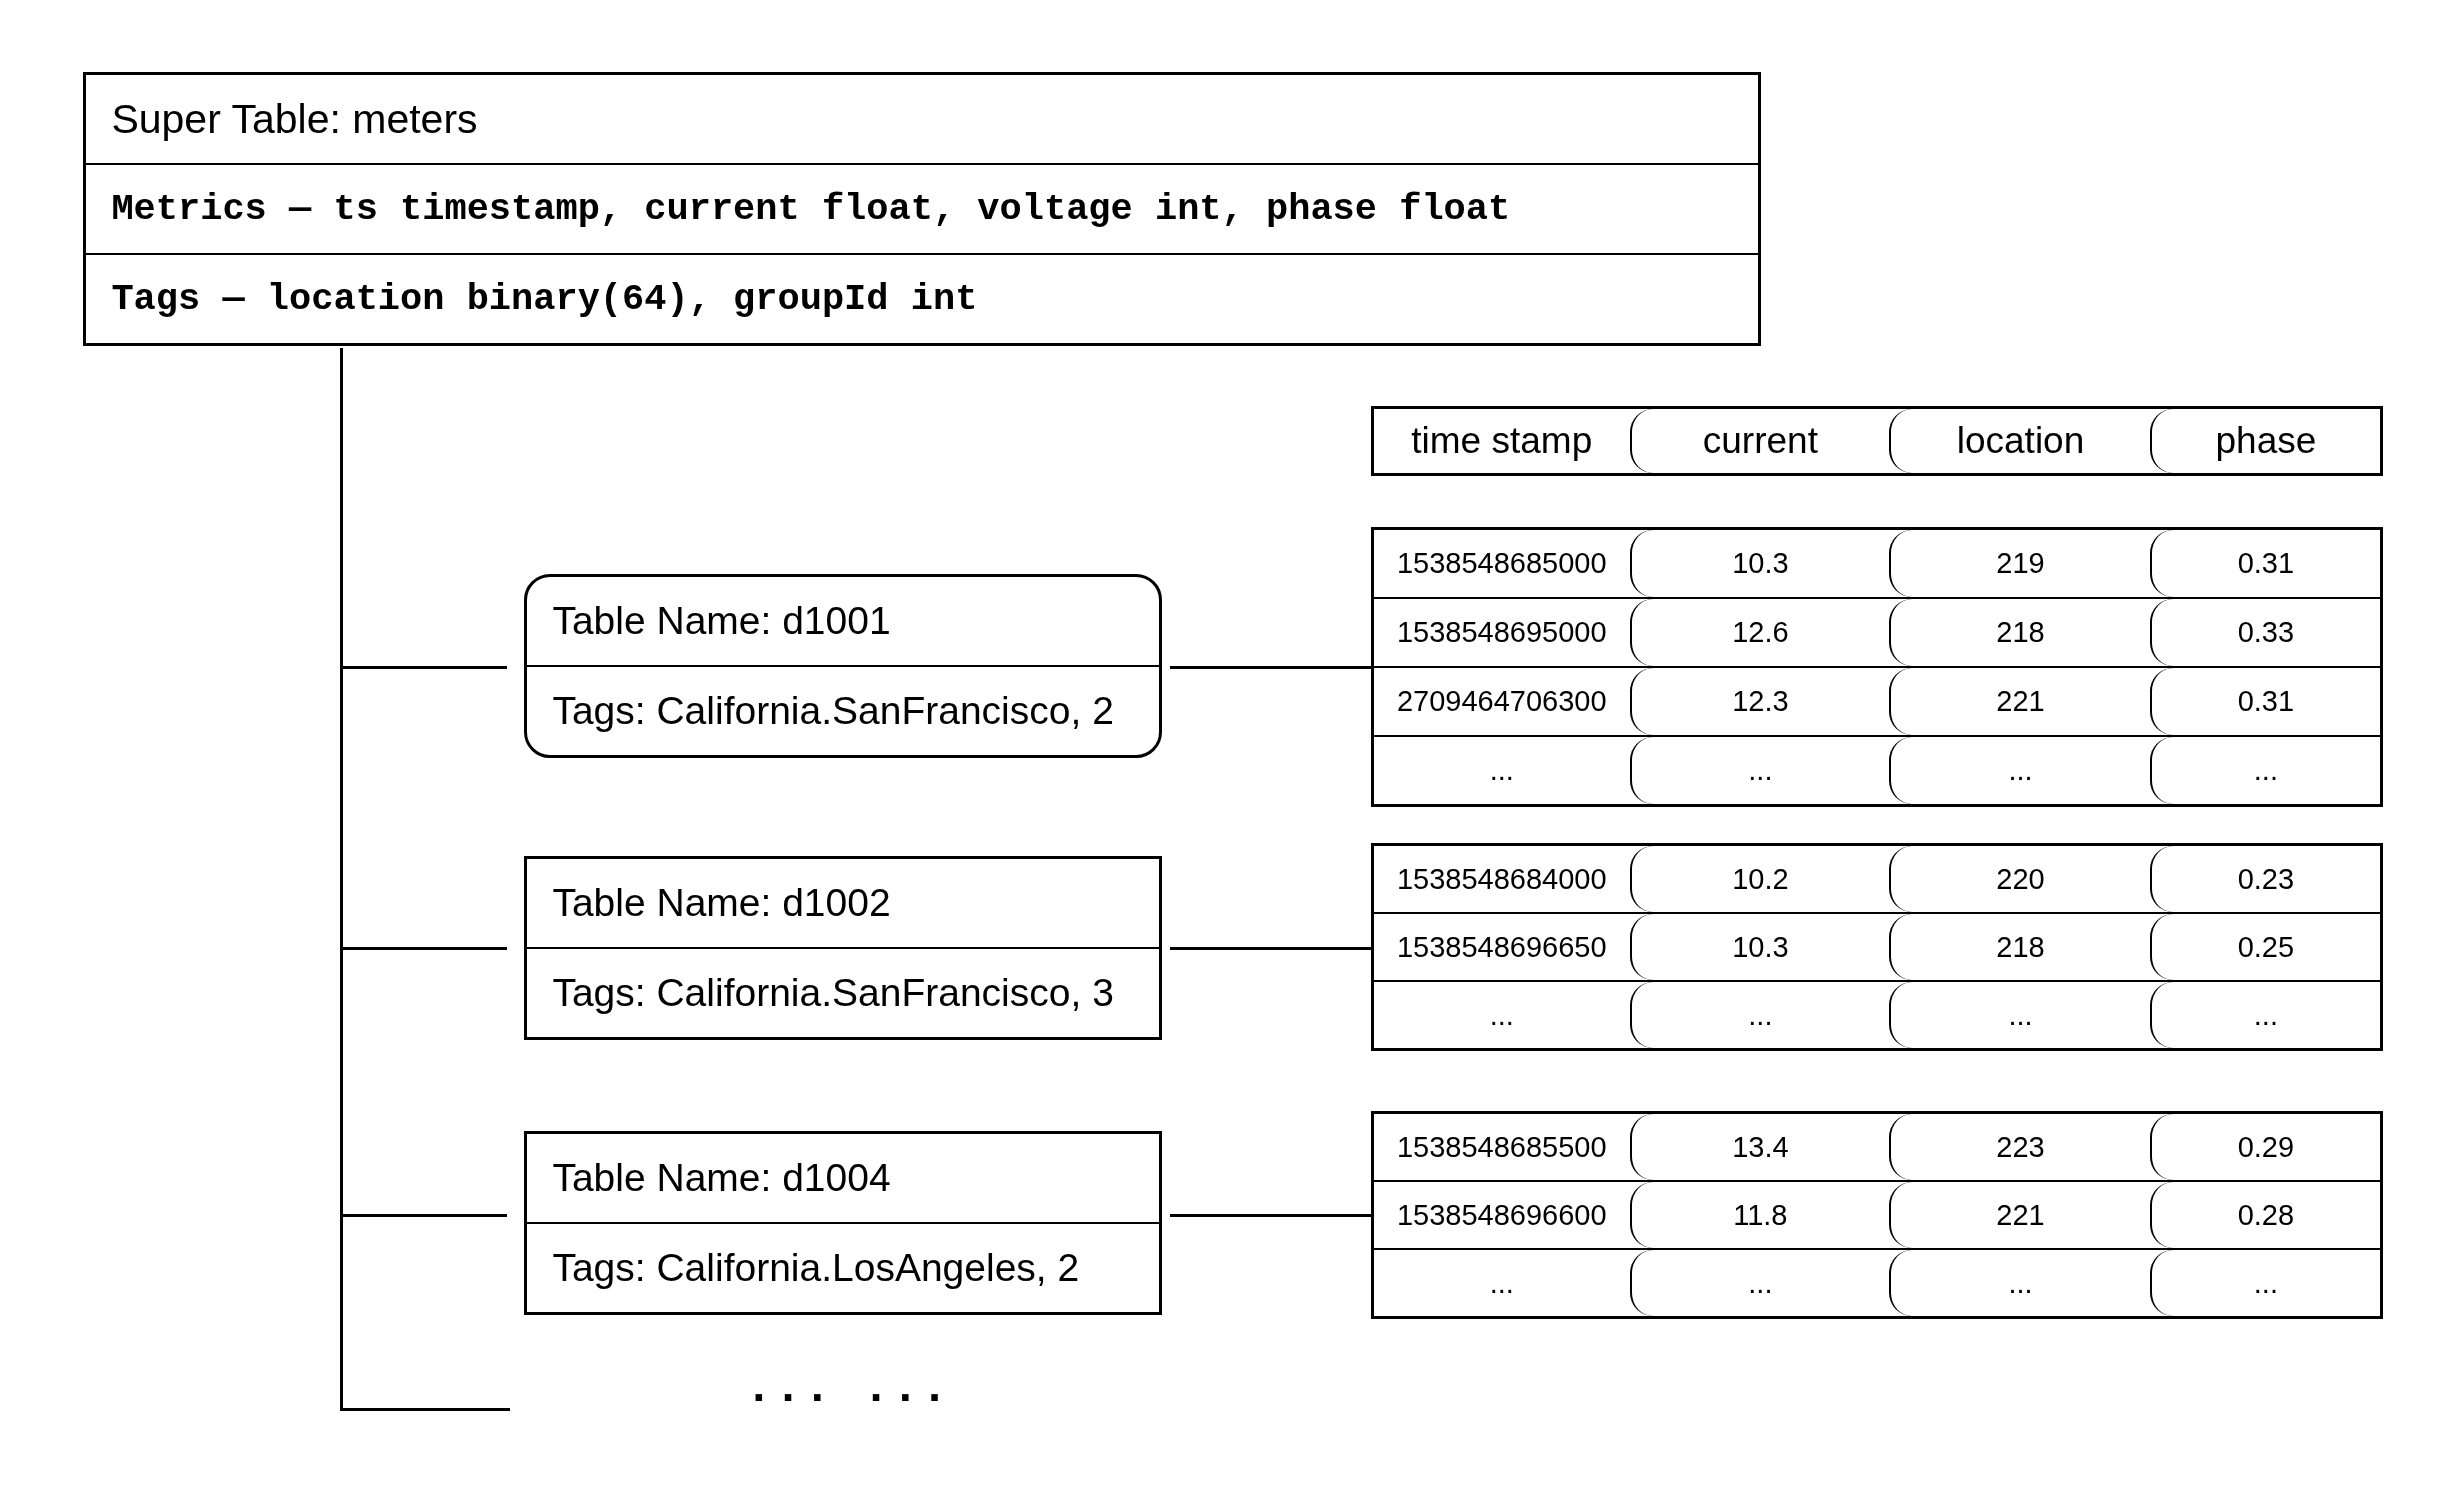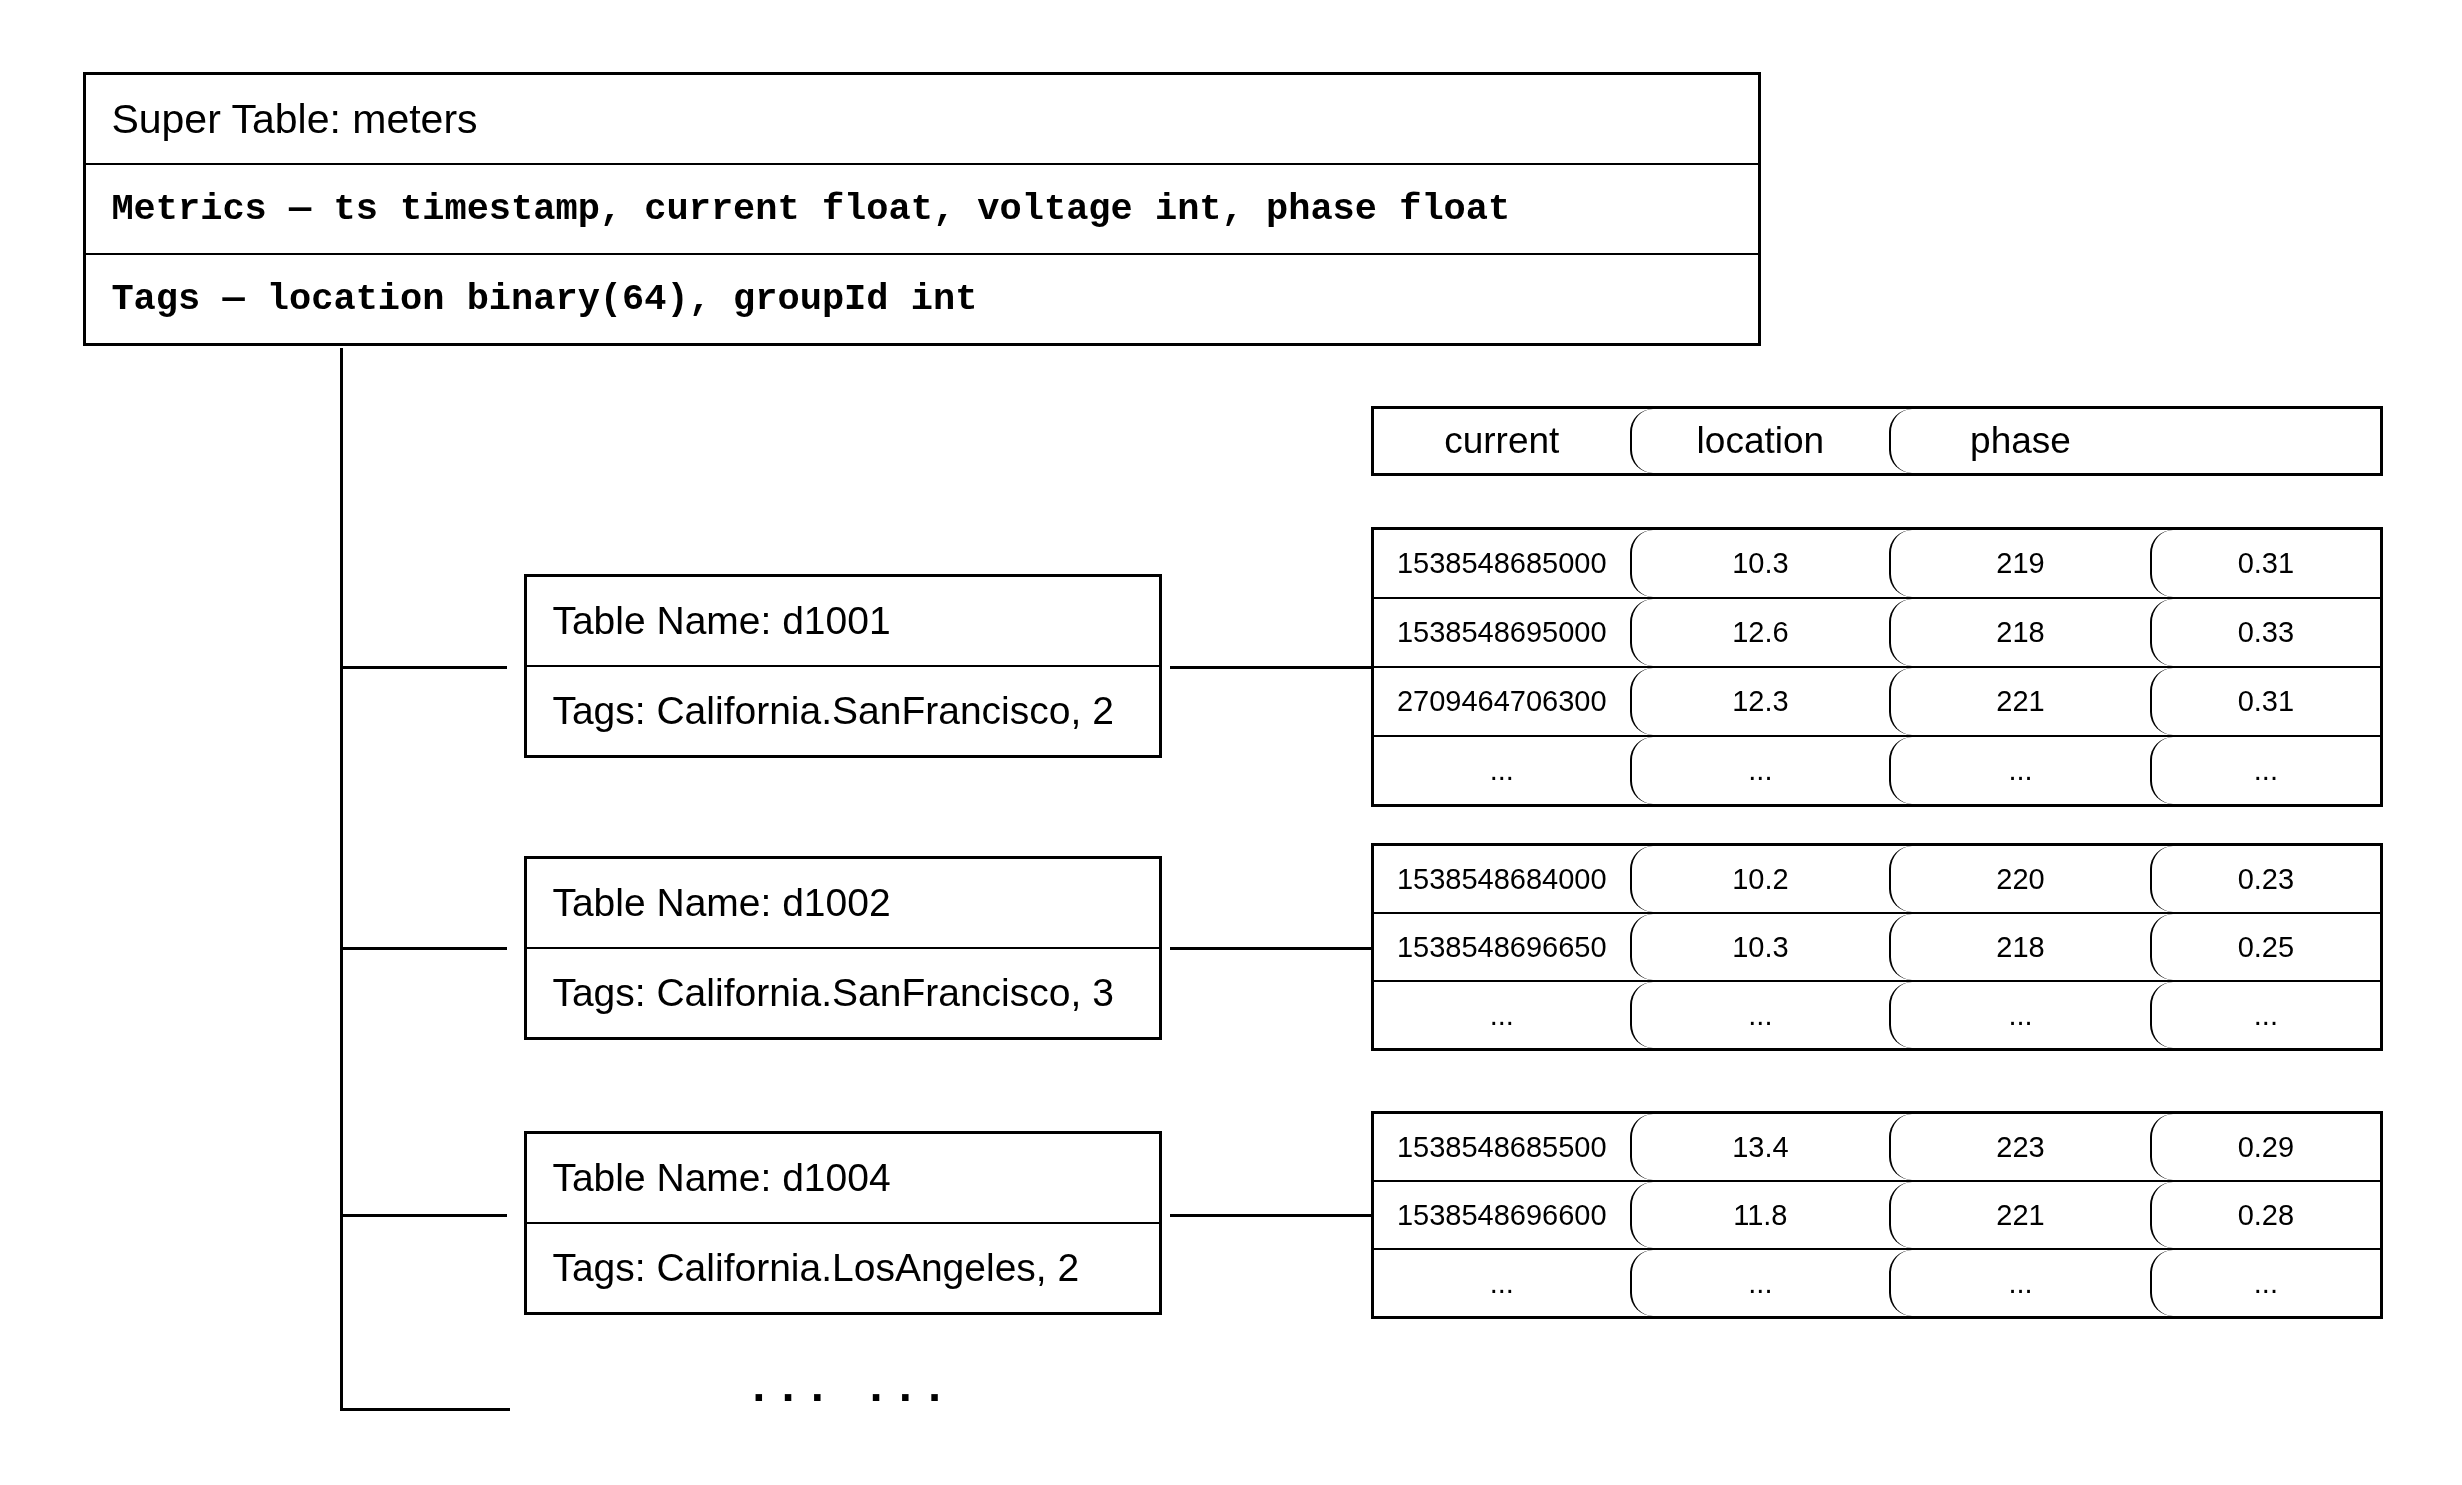--- a/index.html
+++ b/index.html
@@ -135,35 +135,36 @@
   <div class="line" style="left:340px; top:1408px; width:170px; height:2.5px;"></div>
 
   <div class="line" style="left:340px; top:666px; width:167px; height:2.5px;"></div>
   <div class="line" style="left:340px; top:947px; width:167px; height:2.5px;"></div>
   <div class="line" style="left:340px; top:1214px; width:167px; height:2.5px;"></div>
 
   <div class="line" style="left:1170px; top:666px; width:201px; height:2.5px;"></div>
   <div class="line" style="left:1170px; top:947px; width:201px; height:2.5px;"></div>
   <div class="line" style="left:1170px; top:1214px; width:201px; height:2.5px;"></div>
 
-  <div class="child-box" style="top:574px;">
+  <div class="child-box" style="top:574px;border-radius:26px;">
     <div class="child-row">Table Name: d1001</div>
     <div class="child-row">Tags: California.SanFrancisco, 2</div>
   </div>
   <div class="child-box" style="top:856px;">
     <div class="child-row">Table Name: d1002</div>
     <div class="child-row">Tags: California.SanFrancisco, 3</div>
   </div>
   <div class="child-box" style="top:1123px;margin-top:8px;">
     <div class="child-row">Table Name: d1004</div>
     <div class="child-row">Tags: California.LosAngeles, 2</div>
   </div>
 
   <div class="grid-table header-table" style="top:406px;">
     <div class="grid-row">
+      <div class="grid-cell">time stamp</div>
       <div class="grid-cell">current</div>
       <div class="grid-cell">location</div>
       <div class="grid-cell">phase</div>
     </div>
   </div>
 
   <div class="grid-table t1" style="top:527px;">
     <div class="grid-row">
       <div class="grid-cell">1538548685000</div>
       <div class="grid-cell">10.3</div>

